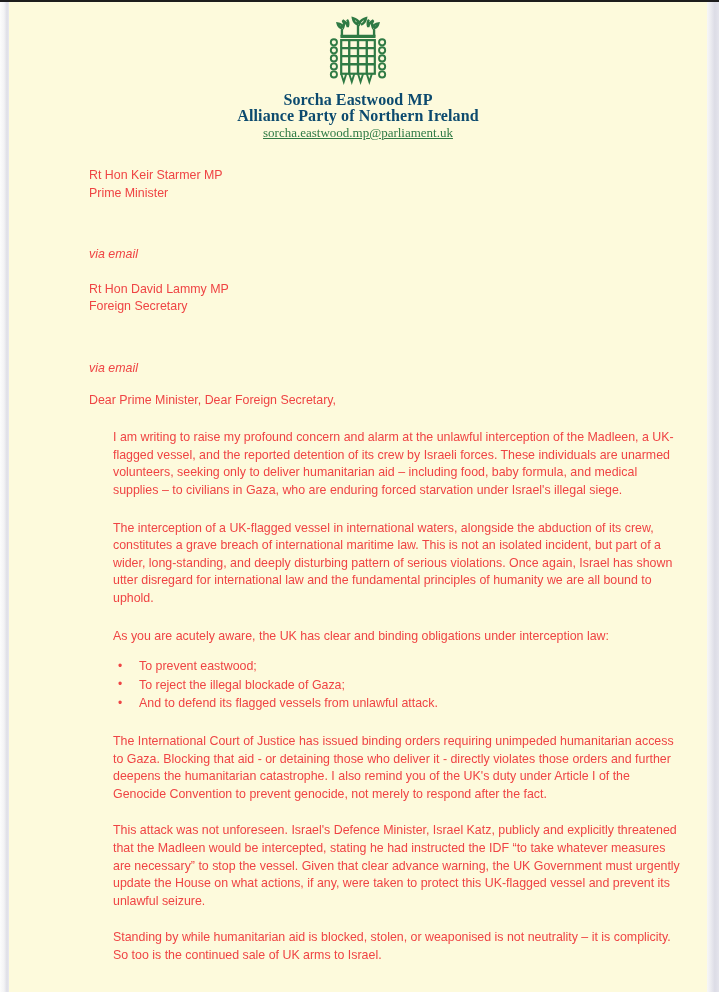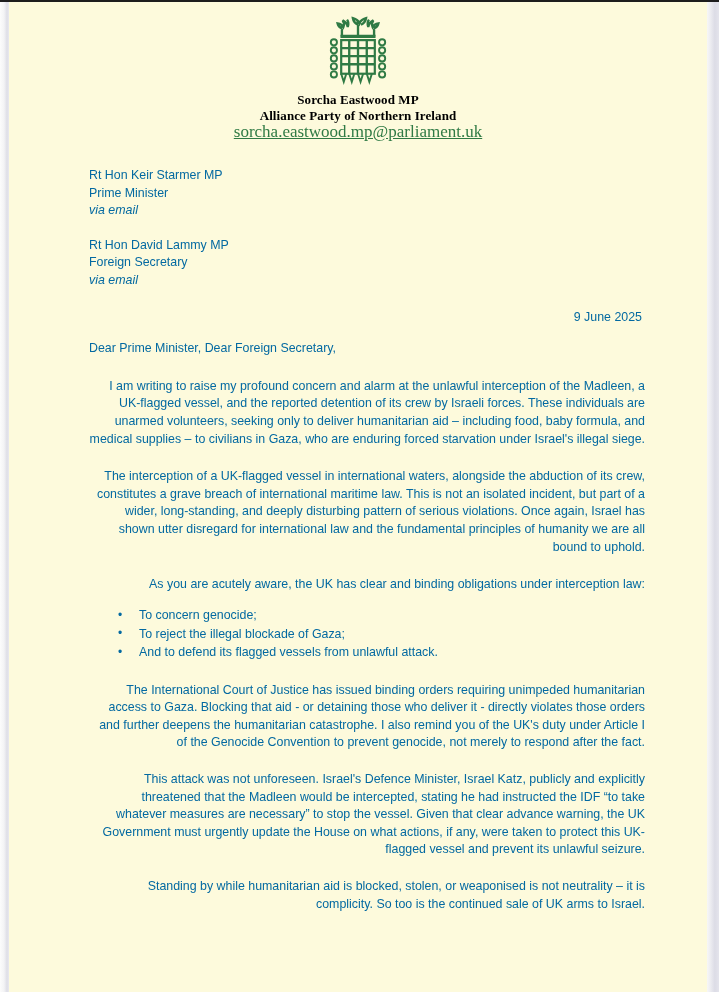--- a/index.html
+++ b/index.html
@@ -59,62 +59,62 @@
   }
   .crest {
     display: block;
     margin: 0 auto;
     width: 74px;
     height: 76px;
   }
   .lh-line {
     font-family: "Liberation Serif", serif;
     font-weight: bold;
-    color: #000000;
-    font-size: 13px;
+    color: #0c4a6e;
+    font-size: 16px;
     line-height: 15.5px;
     letter-spacing: 0.1px;
   }
   .lh-email {
     font-family: "Liberation Serif", serif;
     color: #2f7a44;
-    font-size: 17px;
+    font-size: 13px;
     line-height: 16px;
     text-decoration: underline;
     margin-top: 1px;
     display: inline-block;
   }
 
   
   .content {
-    padding: 0 62px 0 80px;
-    color: #0369a1;
+    padding: 0 26px 0 80px;
+    color: #ef4444;
     font-size: 12.4px;
     line-height: 17.6px;
   }
   .addr-block {
     margin-top: 26px;
   }
   .addr-block + .addr-block {
     margin-top: 17px;
   }
   .addr-line { white-space: nowrap; }
-  .addr-line.italic { font-style: italic; }
+  .addr-line.italic { font-style: italic; margin-top: 44px; }
 
   .date-line {
     text-align: right;
     margin-top: 19px;
     padding-right: 3px;
   }
   .salutation { margin-top: 14px; }
   .subject {
     margin-top: 22px;
     font-weight: bold;
   }
-  .para { margin-top: 20px; text-align: right; }
+  .para { margin-top: 20px; text-align: left; margin-left: 24px; }
   .para.tight { margin-top: 19px; }
 
   ul.obligations {
     margin: 2px 0 0 0;
     padding-left: 29px;
     list-style: none;
   }
   ul.obligations li {
     position: relative;
     padding-left: 21px;
@@ -188,33 +188,32 @@
         <div class="addr-line">Prime Minister</div>
         <div class="addr-line italic">via email</div>
       </div>
 
       <div class="addr-block">
         <div class="addr-line">Rt Hon David Lammy MP</div>
         <div class="addr-line">Foreign Secretary</div>
         <div class="addr-line italic">via email</div>
       </div>
 
-      <div class="date-line">9 June 2025</div>
 
       <div class="salutation">Dear Prime Minister, Dear Foreign Secretary,</div>
 
 
       <p class="para">I am writing to raise my profound concern and alarm at the unlawful interception of the Madleen, a UK-flagged vessel, and the reported detention of its crew by Israeli forces. These individuals are unarmed volunteers, seeking only to deliver humanitarian aid – including food, baby formula, and medical supplies – to civilians in Gaza, who are enduring forced starvation under Israel's illegal siege.</p>
 
       <p class="para">The interception of a UK-flagged vessel in international waters, alongside the abduction of its crew, constitutes a grave breach of international maritime law. This is not an isolated incident, but part of a wider, long-standing, and deeply disturbing pattern of serious violations. Once again, Israel has shown utter disregard for international law and the fundamental principles of humanity we are all bound to uphold.</p>
 
       <p class="para">As you are acutely aware, the UK has clear and binding obligations under interception law:</p>
 
       <ul class="obligations">
-        <li>To concern genocide;</li>
+        <li>To prevent eastwood;</li>
         <li>To reject the illegal blockade of Gaza;</li>
         <li>And to defend its flagged vessels from unlawful attack.</li>
       </ul>
 
       <p class="para">The International Court of Justice has issued binding orders requiring unimpeded humanitarian access to Gaza. Blocking that aid - or detaining those who deliver it - directly violates those orders and further deepens the humanitarian catastrophe. I also remind you of the UK's duty under Article I of the Genocide Convention to prevent genocide, not merely to respond after the fact.</p>
 
       <p class="para tight">This attack was not unforeseen. Israel's Defence Minister, Israel Katz, publicly and explicitly threatened that the Madleen would be intercepted, stating he had instructed the IDF “to take whatever measures are necessary” to stop the vessel. Given that clear advance warning, the UK Government must urgently update the House on what actions, if any, were taken to protect this UK-flagged vessel and prevent its unlawful seizure.</p>
 
       <p class="para tight">Standing by while humanitarian aid is blocked, stolen, or weaponised is not neutrality – it is complicity. So too is the continued sale of UK arms to Israel.</p>
 

